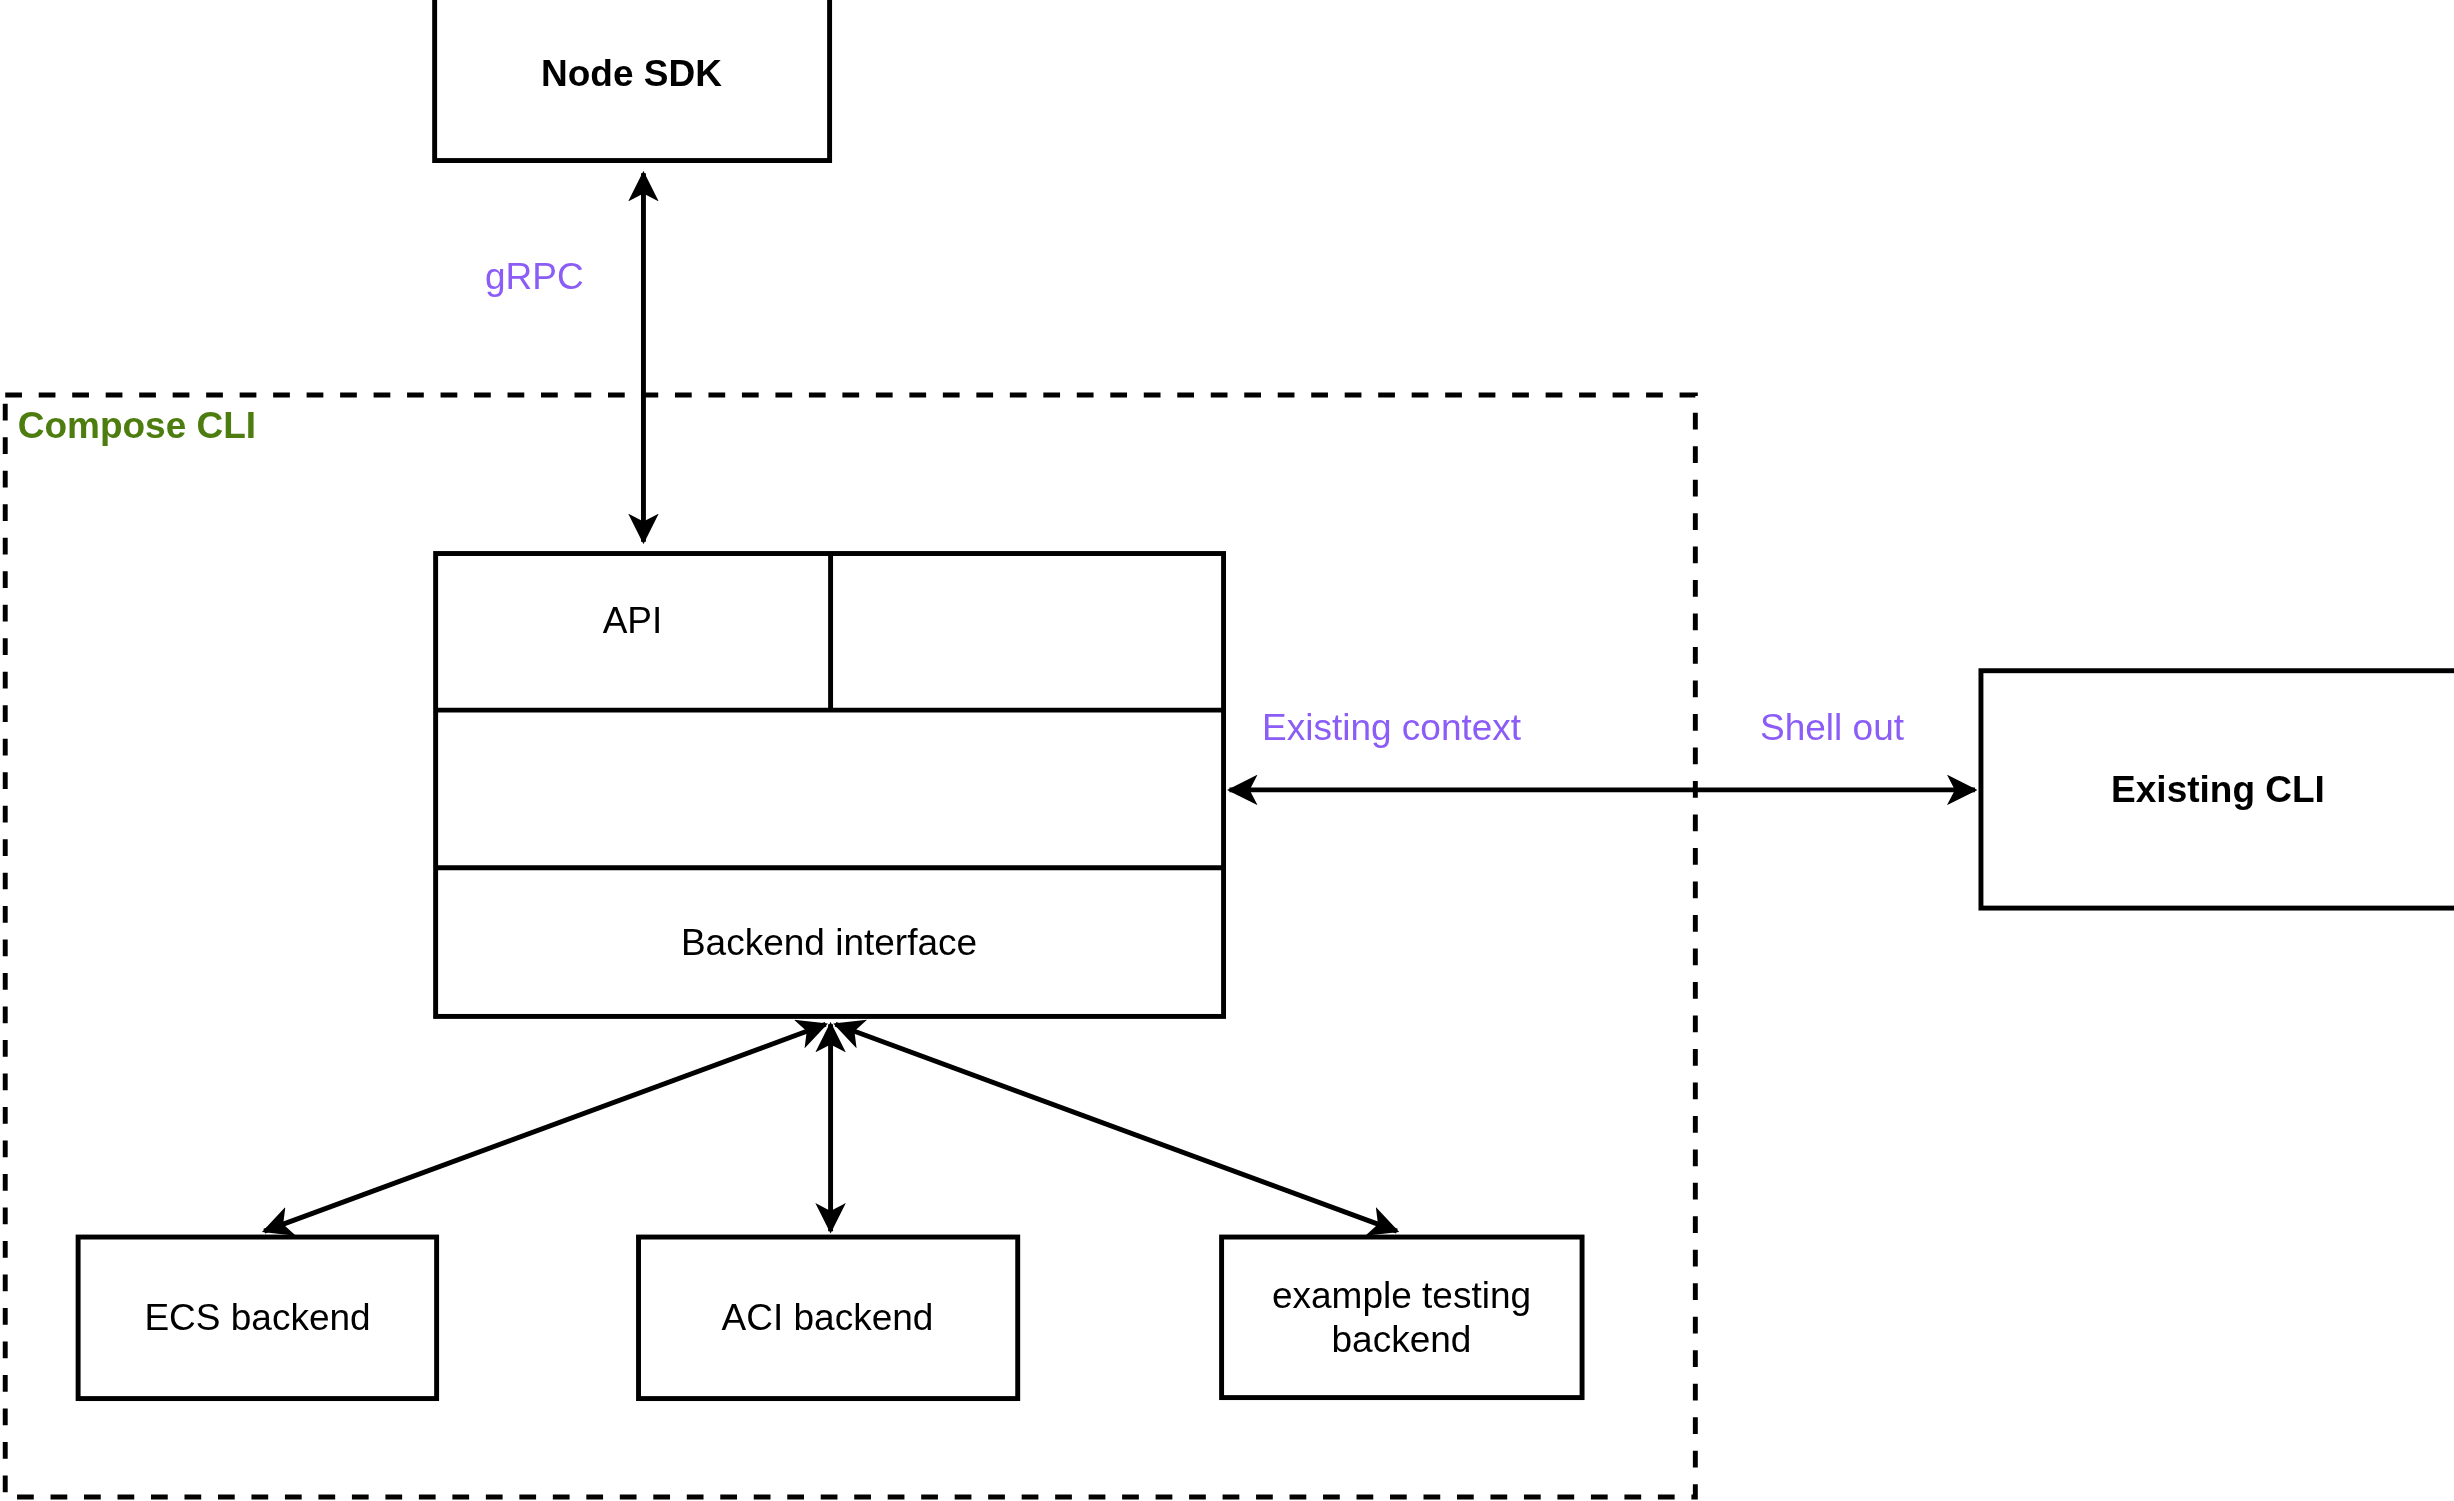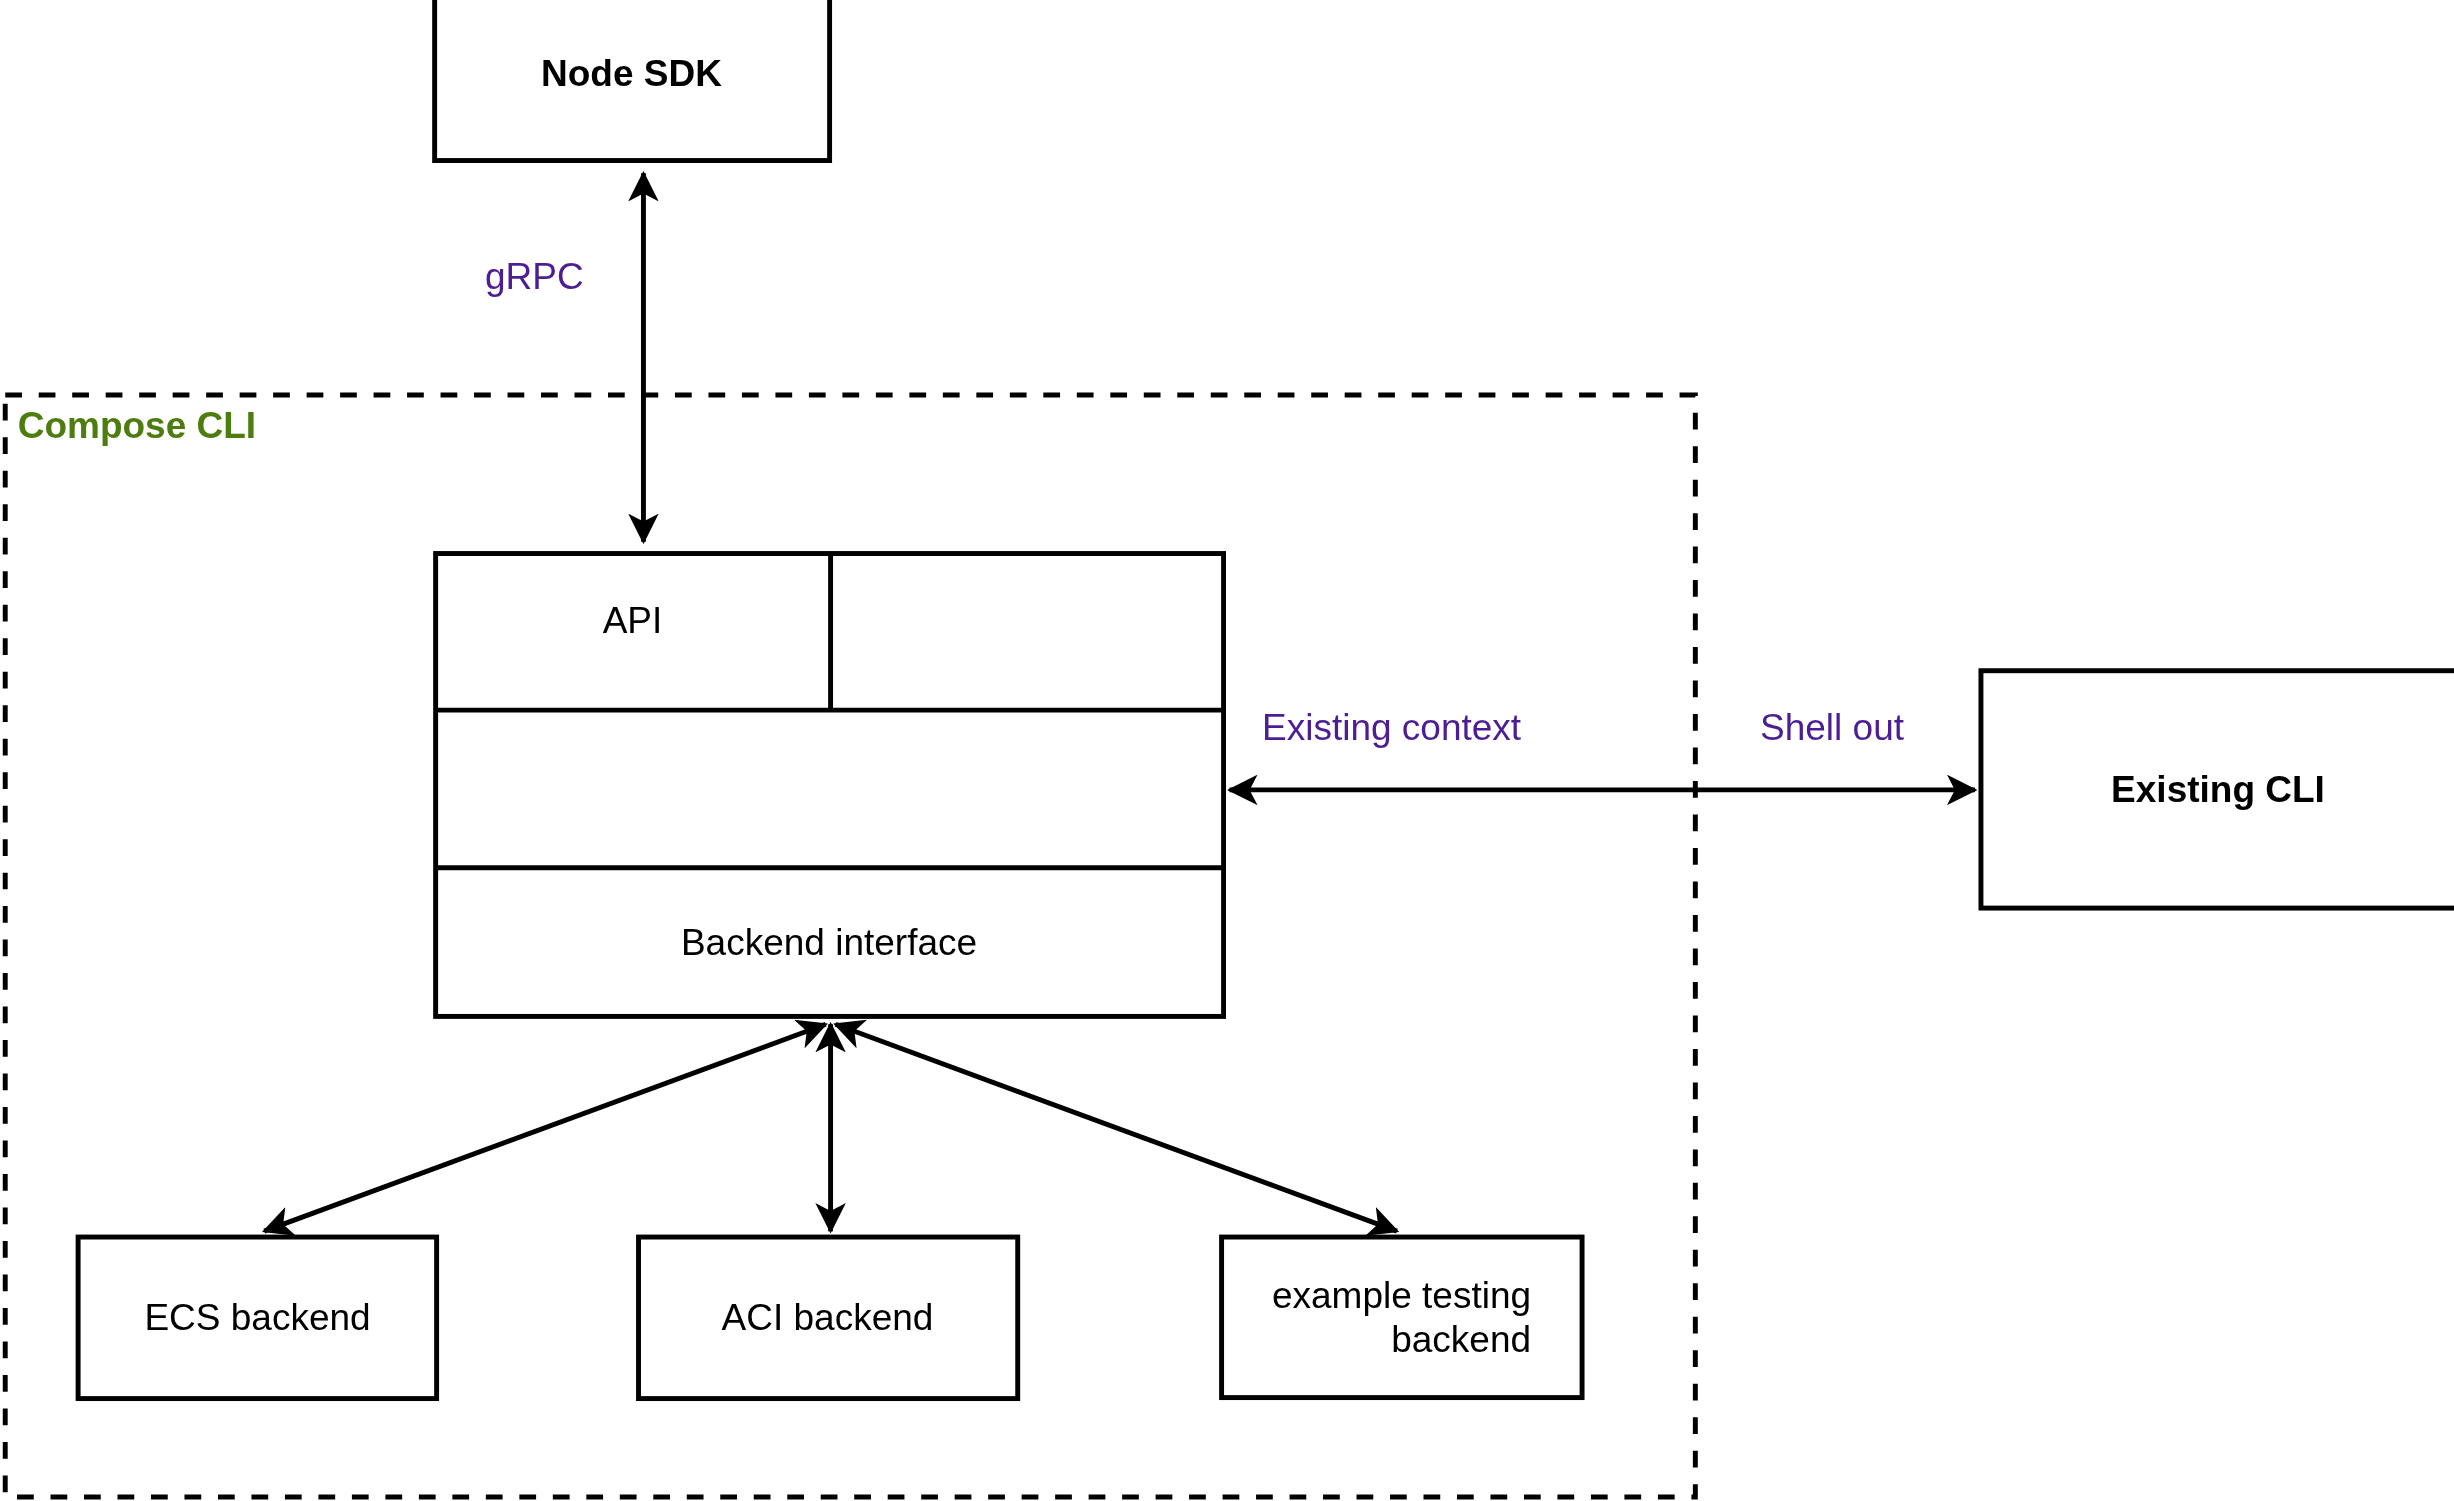--- a/index.html
+++ b/index.html
@@ -32,21 +32,21 @@
     color: #000000;
     line-height: 1.18;
     white-space: pre-line;
     pointer-events: none;
   }
   .bold {
     font-weight: bold;
   }
   .edge-label {
     position: absolute;
-    color: #4c1d95;
+    color: #8b5cf6;
     white-space: nowrap;
     text-align: center;
   }
   .container-title {
     position: absolute;
     font-weight: bold;
     color: #4d7c0f;
     white-space: nowrap;
   }
 </style>
@@ -95,21 +95,21 @@
 
 
   <div class="box-label" style="left:435px; top:868px; width:788px; height:149px; font-size:37px;">Backend interface</div>
 
   <div class="box-label bold" style="left:1981px; top:671px; width:474px; height:237px; font-size:37px;">Existing CLI</div>
 
   <div class="box-label" style="left:78px; top:1237px; width:359px; height:162px; font-size:37px;">ECS backend</div>
 
   <div class="box-label" style="left:638px; top:1237px; width:379px; height:162px; font-size:37px;">ACI backend</div>
 
-  <div class="box-label" style="left:1221px; top:1237px; width:361px; height:161px; font-size:37px;text-align:right;">example testing
+  <div class="box-label" style="left:1221px; top:1237px; width:361px; height:161px; font-size:37px;">example testing
 backend</div>
 
   <div class="edge-label" style="left:485px; top:256px; font-size:37px;">gRPC</div>
 
   <div class="edge-label" style="left:1262px; top:707px; font-size:37px;">Existing context</div>
 
   <div class="edge-label" style="left:1760px; top:707px; font-size:37px;">Shell out</div>
 
 </div>
 

